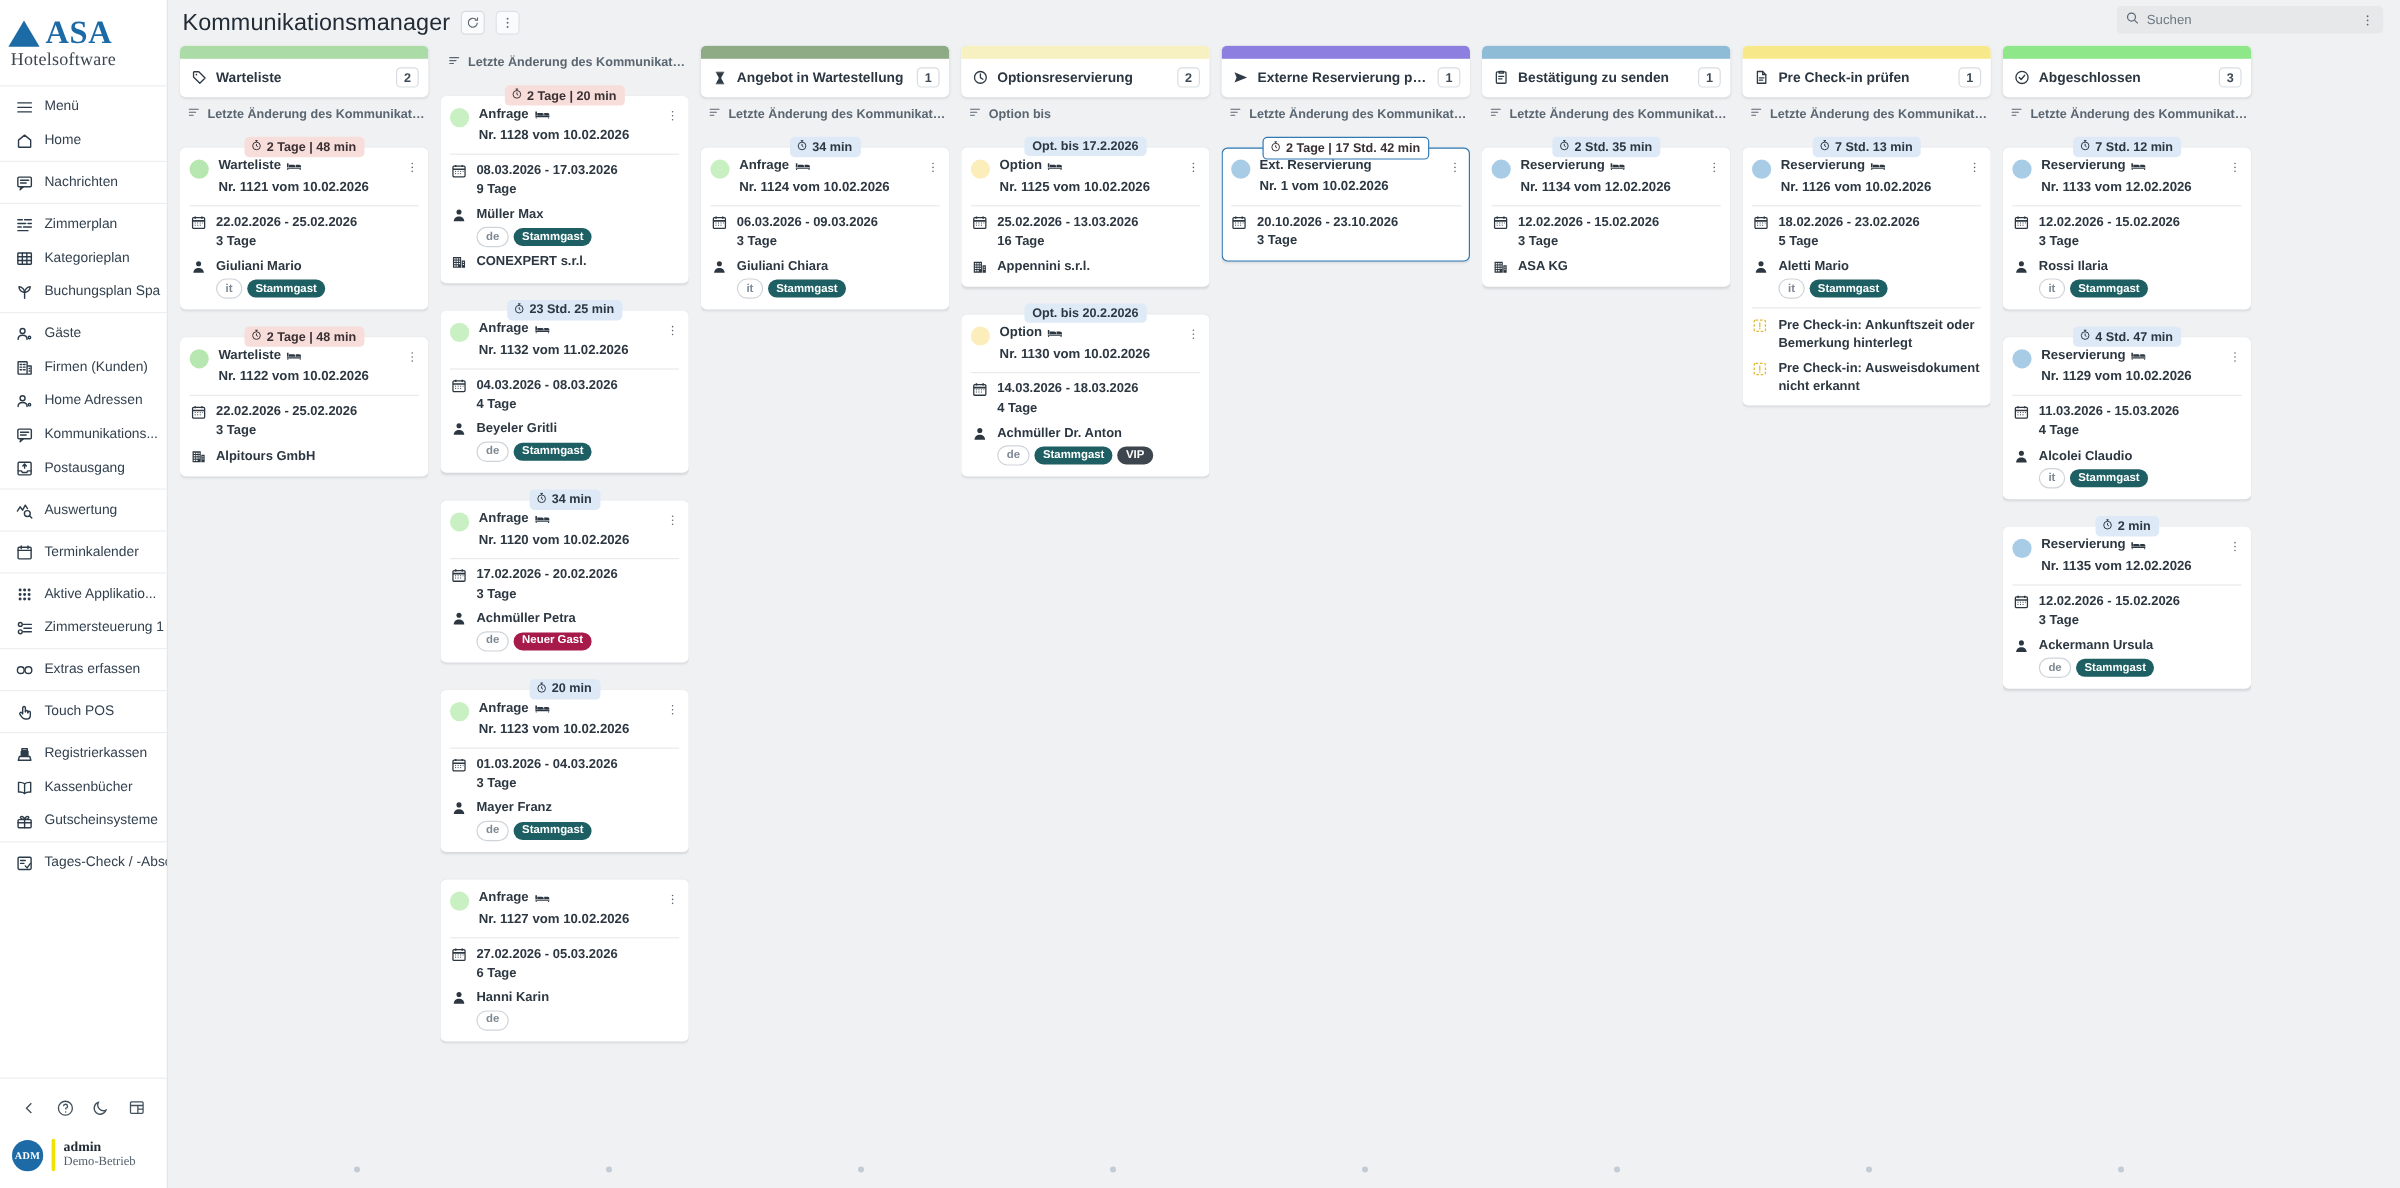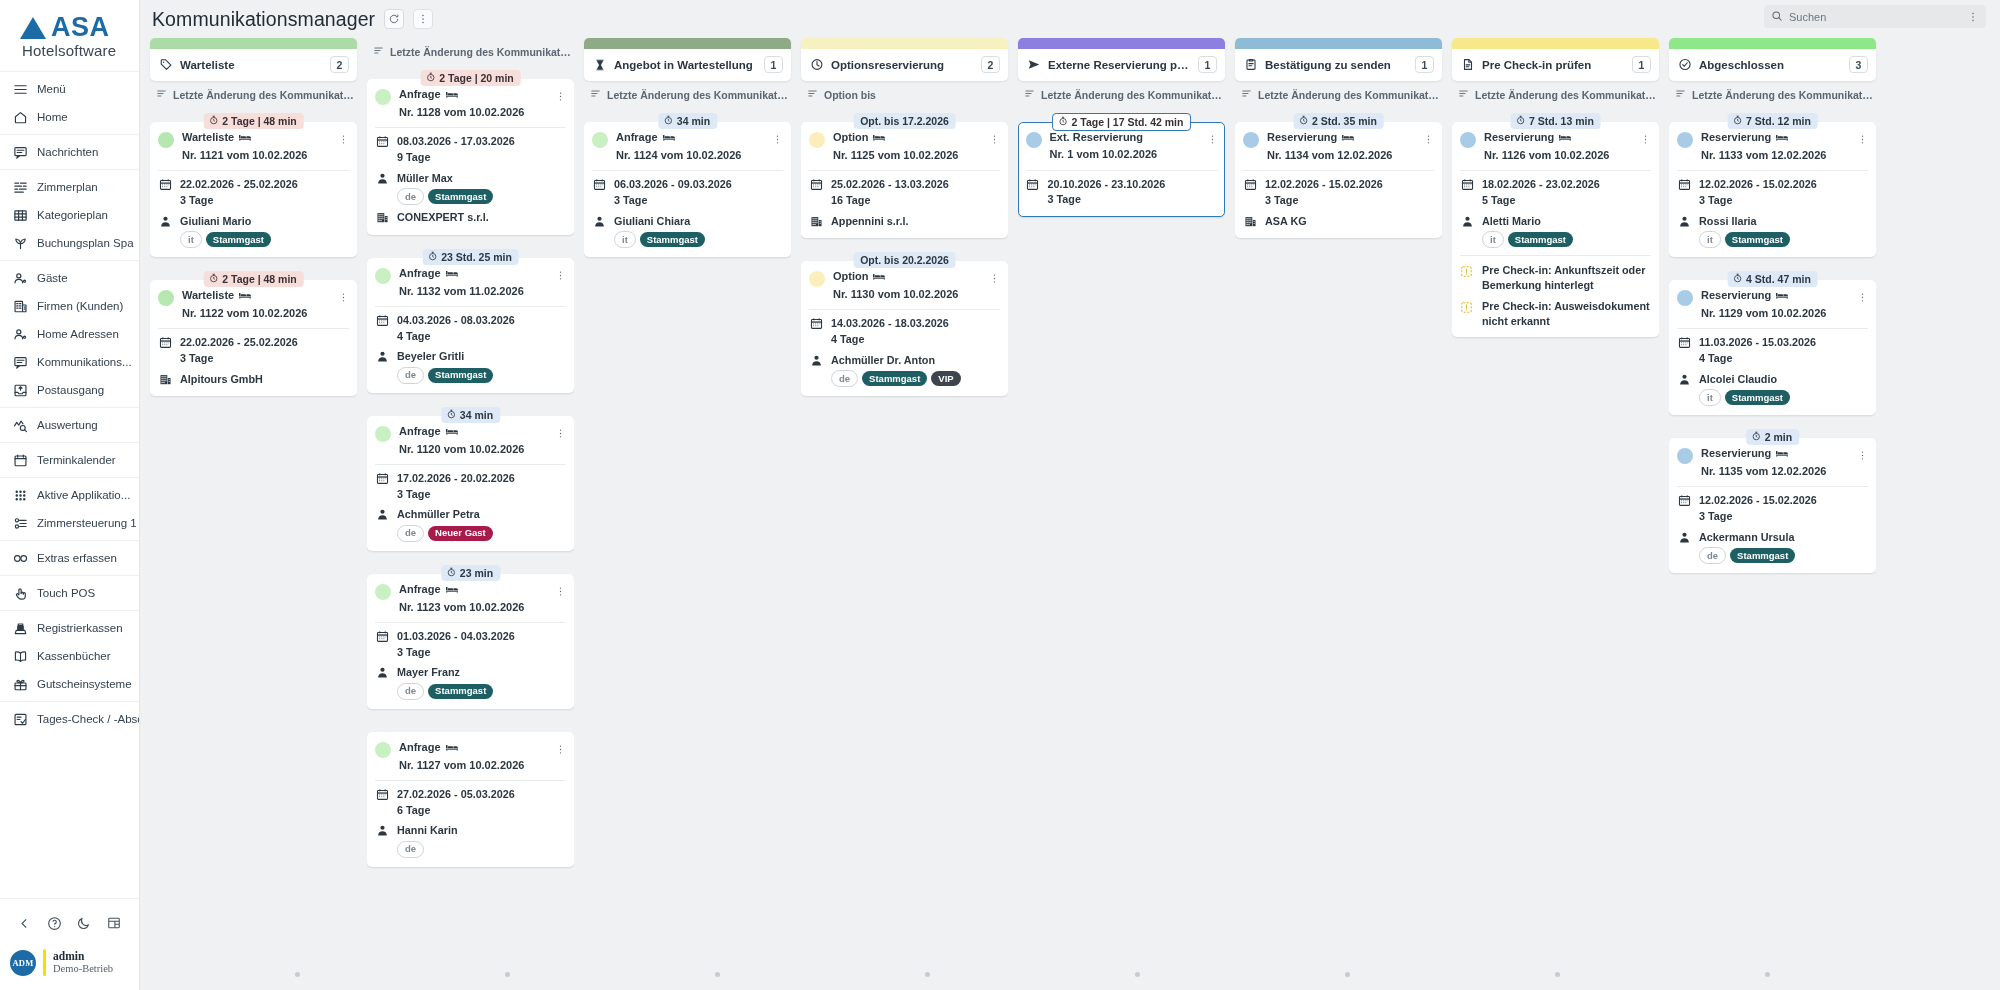--- a/index.html
+++ b/index.html
@@ -14,21 +14,21 @@
   .app { display: flex; width: 2000px; height: 990px; }
 
   
   .sidebar {
     width: 140px; flex: 0 0 140px; height: 990px;
     background: #ffffff;
     border-right: 1px solid #e3e5e8;
     display: flex; flex-direction: column;
     position: relative;
   }
-  .brand { padding: 14px 10px 10px 20px; }
+  .brand { padding: 14px 10px 10px 7px; font-family: Liberation Serif, serif; }
   .brand-row { display: flex; align-items: center; gap: 5px; }
   .brand-tri { width: 0; height: 0; border-left: 13px solid transparent; border-right: 13px solid transparent; border-bottom: 22px solid #1d6ba6; }
   .brand-name { font-size: 27px; font-weight: bold; color: #1d6ba6; letter-spacing: .5px; line-height: 1; }
   .brand-sub { font-size: 15px; color: #3b4650; margin-top: 1px; padding-left: 2px; letter-spacing: .2px;}
   .nav { flex: 1 1 auto; overflow: hidden; padding-top: 2px; }
   .nav-group { border-top: 1px solid #eceef0; padding: 3px 0; }
   .nav-group:first-child { border-top: 1px solid #eceef0; }
   .nav-item {
     display: flex; align-items: center; gap: 9px;
     padding: 6px 8px 6px 12px;
@@ -796,21 +796,21 @@
               </div>
             </div>
             <div class="card-wrap">
               <div class="timer-badge blue">
                 <span><svg width="10" height="10" viewBox="0 0 16 16" fill="none" stroke="currentColor" stroke-width="1.3">
                     <circle cx="8" cy="9" r="5.1"></circle>
                     <path d="M8 6.3V9l1.8 1.1"></path>
                     <path d="M6.3 1.9h3.4"></path>
                     <path d="M8 1.9v2"></path>
                   </svg></span>
-                <span>23 min</span>
+                <span>20 min</span>
               </div>
               <div class="card">
                 <div class="card-top">
                   <span class="dot" style="background:#c9f0c2"></span>
                   <span class="card-titles"><span class="card-kind">Anfrage<span class="bed">
                         <svg width="12" height="9" viewBox="0 0 18 12" fill="#2c3741">
                           <path d="M0 2.2h2.2v5.1H0z"></path>
                           <path d="M2.6 4.1h6.1a2 2 0 0 1 2 2v1.2H2.6z"></path>
                           <path d="M11.2 4.1h4.2a2.6 2.6 0 0 1 2.6 2.6v.6h-6.8z"></path>
                           <path d="M0 7.8h18v1.5H0z"></path>

